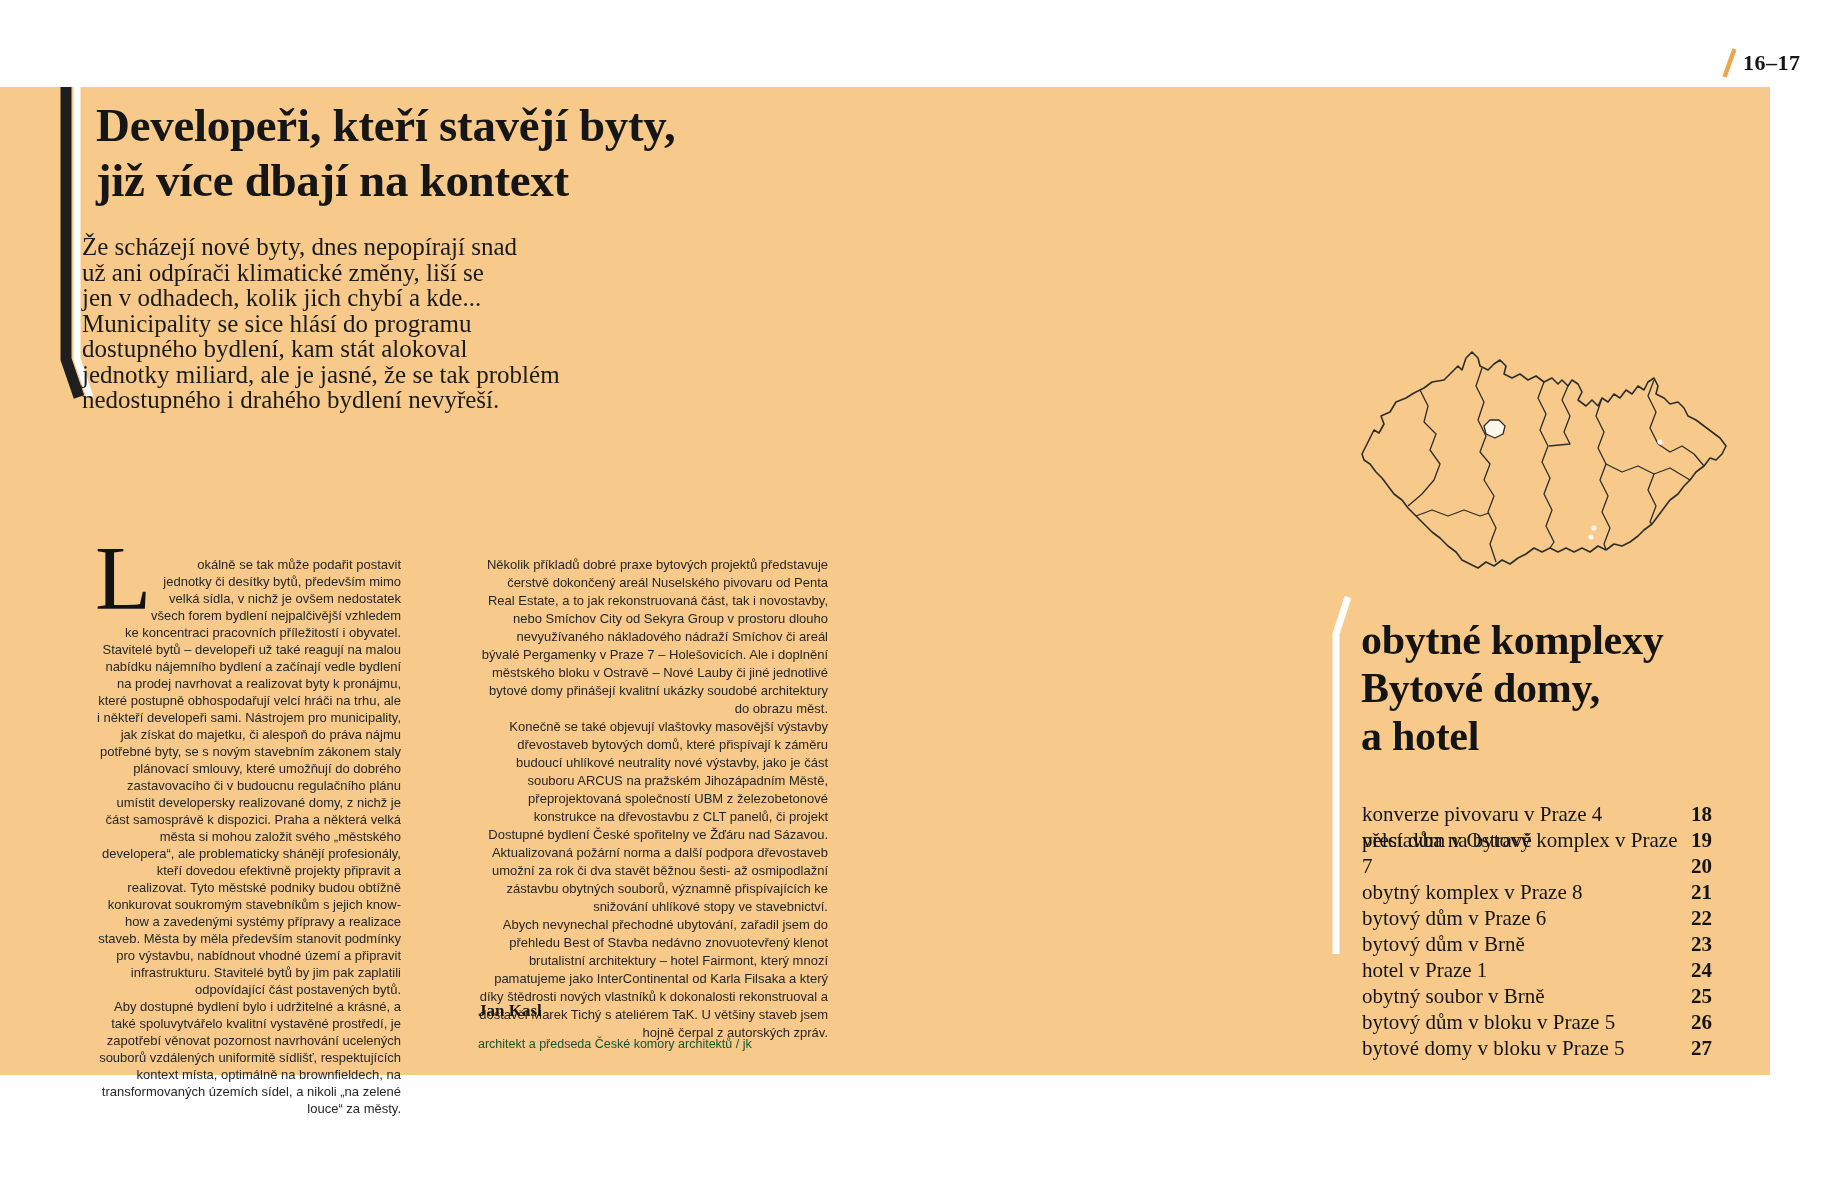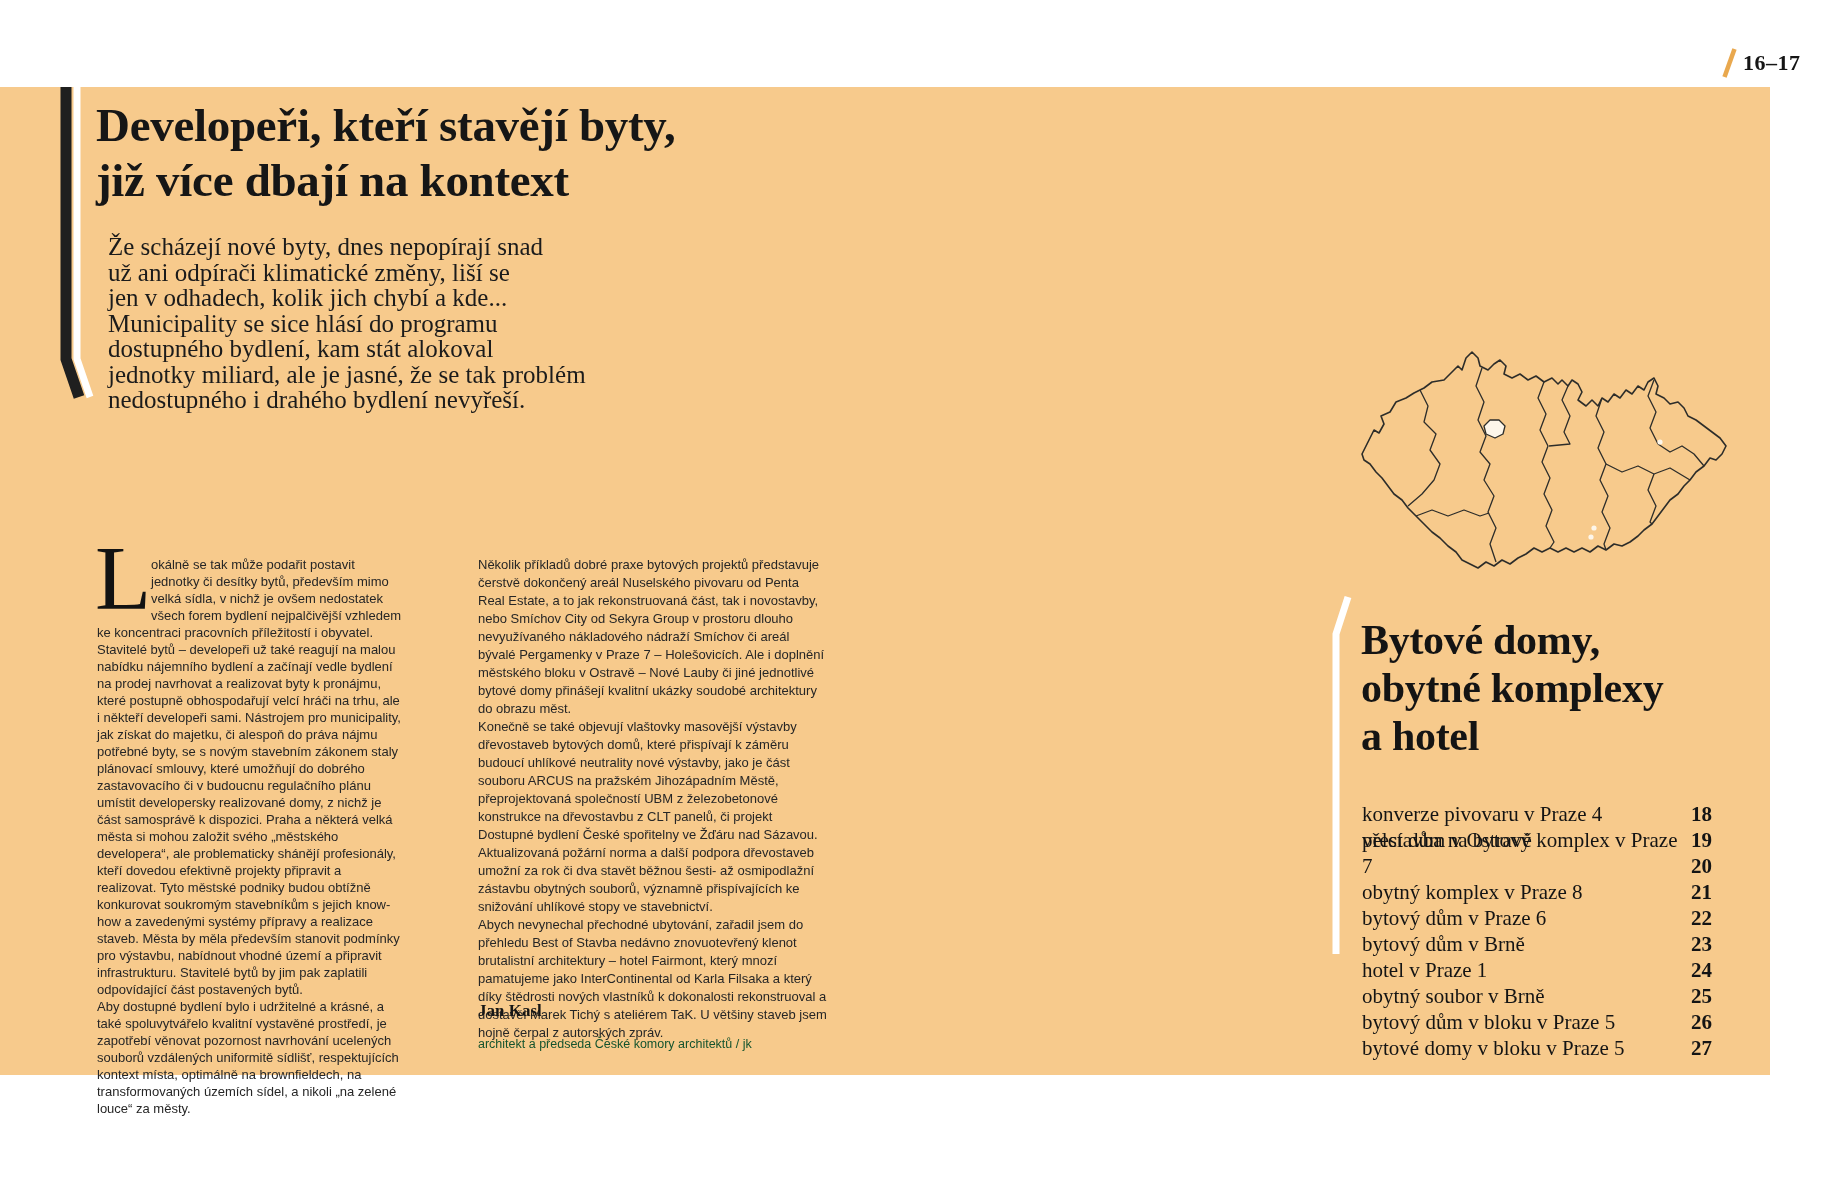--- a/index.html
+++ b/index.html
@@ -9,28 +9,28 @@
   .panel{position:absolute;left:0;top:87px;width:1770px;height:988px;background:#f7ca8c;}
 
   
   .folio{position:absolute;left:1721px;top:46px;display:flex;align-items:center;}
   .folio svg{display:block;}
   .folio-label{margin-left:5px;font:700 22px/26px "Liberation Serif",serif;color:#151515;letter-spacing:0.5px;}
 
   
   .headline{position:absolute;left:96px;top:98px;font:700 47px/55px "Liberation Serif",serif;
             color:#161616;letter-spacing:-0.3px;white-space:nowrap;}
-  .lede{position:absolute;left:108px;top:234px;font:400 25px/25.5px "Liberation Serif",serif;
+  .lede{position:absolute;left:82px;top:234px;font:400 25px/25.5px "Liberation Serif",serif;
         color:#1b1b1b;white-space:nowrap;}
 
   .rule-svg{position:absolute;}
 
   
   .body-col{position:absolute;top:556px;font:400 13px/17px "Liberation Sans",sans-serif;
-            color:#262626;}
+            color:#262626;text-align:right;}
   .col1{left:97px;width:304px;}
   .col2{left:478px;width:350px;line-height:18px;}
   .body-col p{margin:0;}
   .dropcap-spacer{float:left;width:54px;height:52px;}
   .dropcap{position:absolute;left:95px;top:532px;font:400 92px/1 "Liberation Serif",serif;color:#121212;}
 
   .author-block{position:absolute;left:478px;top:1001px;width:350px;}
   .author-name{font:700 17px/20px "Liberation Serif",serif;color:#161616;}
   .author-role{margin-top:15px;font:400 12.5px/16px "Liberation Sans",sans-serif;color:#14532d;}
 
@@ -129,22 +129,22 @@
       <circle cx="246" cy="192" r="2.6"></circle>
       <circle cx="243" cy="201" r="2.6"></circle>
     </g>
   </svg>
 
   <svg class="rule-svg" style="left:1326px;top:594px;" width="28" height="362" viewBox="0 0 28 362">
     <polyline points="22,3 10,40 10,360" fill="none" stroke="#ffffff" stroke-width="7"></polyline>
   </svg>
 
   <div class="toc-heading">
+    <div>obytné komplexy</div>
     <div>Bytové domy,</div>
-    <div>obytné komplexy</div>
     <div>a hotel</div>
   </div>
 
   <div class="toc-list">
     <div class="toc-row">
       <span>konverze pivovaru v Praze 4</span>
       <span class="toc-page">18</span>
     </div>
     <div class="toc-row">
       <span>velcí dům v Ostravě</span>

